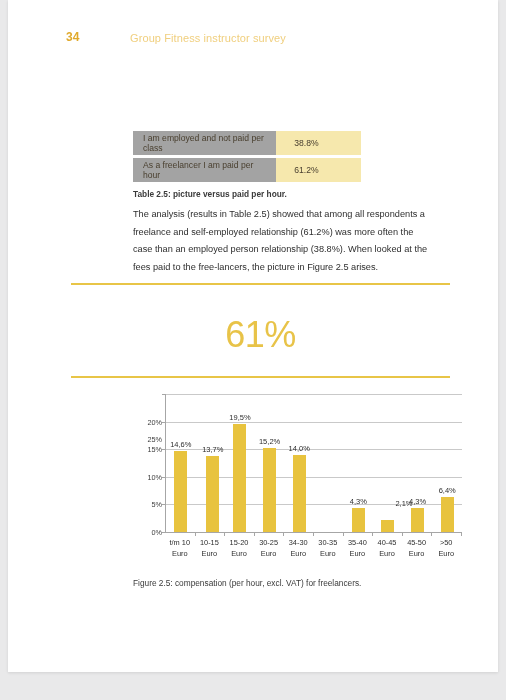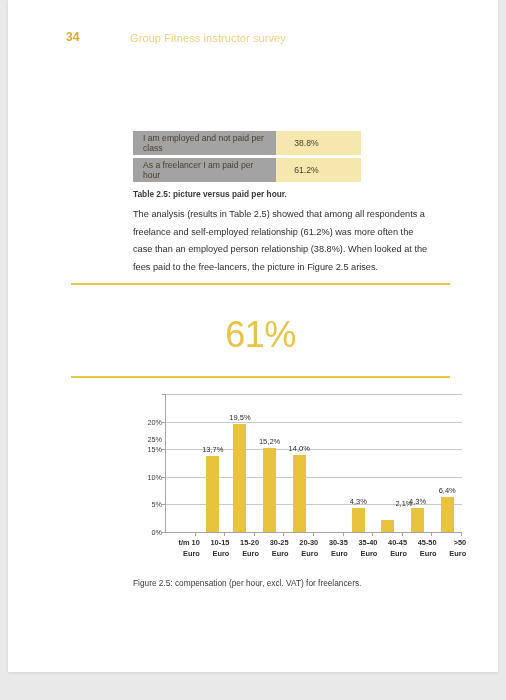--- a/index.html
+++ b/index.html
@@ -208,25 +208,24 @@
     position: absolute;
     top: 146px;
     width: 1px;
     height: 4px;
     background: #a6a6a6;
   }
   .xcat-label {
     position: absolute;
     top: 152px;
     width: 40px;
-    text-align: right;
+    text-align: center;
     font-size: 7.4px;
     color: #2e2e2e;
     line-height: 10.5px;
-    font-weight: bold;
   }
   .xcat-label span { display: block; }
 </style>
 </head>
 <body>
 
 <div id="page">
 
   <div id="header">
     <div id="page-number">34</div>
@@ -270,20 +269,24 @@
         <div class="ytick-label" style="top: 55.2px;">15%</div>
         <div class="ytick-label" style="top: 27.6px;">20%</div>
         <div class="ytick-label" style="top: 12px; margin-top: 33px;">25%</div>
       </div>
     <div id="plot-area">
         <div class="gridline" style="top: 110.4px;"></div>
         <div class="gridline" style="top: 82.8px;"></div>
         <div class="gridline" style="top: 55.2px;"></div>
         <div class="gridline" style="top: 27.6px;"></div>
         <div class="gridline" style="top: 0px;"></div>
+        <div class="bar-slot" style="left: 0px; width: 29.6px;">
+          <div class="bar" style="height: 80.592px; background: rgb(232, 195, 62);"></div>
+          <div class="bar-label" style="bottom: 82.592px;">14,6%</div>
+        </div>
         <div class="bar-slot" style="left: 32px; width: 29.6px;">
           <div class="bar" style="height: 75.624px; background: rgb(232, 195, 62);"></div>
           <div class="bar-label" style="bottom: 77.624px;">13,7%</div>
         </div>
         <div class="bar-slot" style="left: 59.2px; width: 29.6px;">
           <div class="bar" style="height: 107.64px; background: rgb(232, 195, 62);"></div>
           <div class="bar-label" style="bottom: 109.64px;">19,5%</div>
         </div>
         <div class="bar-slot" style="left: 88.8px; width: 29.6px;">
           <div class="bar" style="height: 83.904px; background: rgb(232, 195, 62);"></div>
@@ -331,21 +334,21 @@
         <span>15-20</span>
         <span>Euro</span>
       </div>
       <div class="xtick-mark" style="left: 153.4px;"></div>
       <div class="xcat-label" style="left: 118.6px;">
         <span>30-25</span>
         <span>Euro</span>
       </div>
       <div class="xtick-mark" style="left: 183px;"></div>
       <div class="xcat-label" style="left: 148.2px;">
-        <span>20-30</span>
+        <span>34-30</span>
         <span>Euro</span>
       </div>
       <div class="xtick-mark" style="left: 212.6px;"></div>
       <div class="xcat-label" style="left: 177.8px;">
         <span>30-35</span>
         <span>Euro</span>
       </div>
       <div class="xtick-mark" style="left: 242.2px;"></div>
       <div class="xcat-label" style="left: 207.4px;">
         <span>35-40</span>

